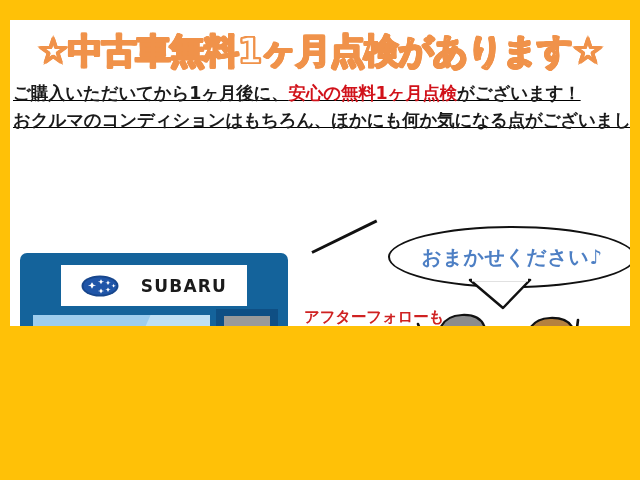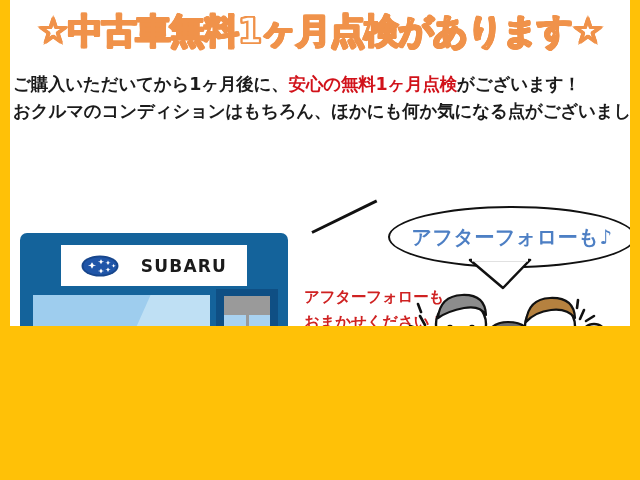--- a/index.html
+++ b/index.html
@@ -6,21 +6,21 @@
   body{
     width:640px;height:480px;overflow:hidden;
     background:#FFC107;
     font-family:"DejaVu Sans","Liberation Sans",sans-serif;
   }
   #poster{
     position:relative;
     width:640px;height:336px;
     box-sizing:border-box;
     background:#FFC107;
-    padding:0 10px 10px 10px;
+    padding:20px 10px 10px 10px;
   }
   #canvas{
     position:relative;
     width:100%;height:100%;
     background:#ffffff;
     overflow:hidden;
   }
 
   
   #title-bar{
@@ -37,21 +37,21 @@
     -webkit-text-stroke:1.6px #F0924A;
     text-shadow:
        1.4px 0 0 #F0924A, -1.4px 0 0 #F0924A,
        0 1.4px 0 #F0924A, 0 -1.4px 0 #F0924A,
        1px 1px 0 #F0924A, -1px -1px 0 #F0924A,
        1px -1px 0 #F0924A, -1px 1px 0 #F0924A;
   }
 
   
   #body-copy{
-    position:absolute;left:3px;top:71px;width:628px;
+    position:absolute;left:3px;top:60px;width:628px;text-decoration:underline;
   }
   .copy-line{
     font-size:17.5px;
     font-weight:bold;
     color:#1b1b1b;
     line-height:27px;
     white-space:nowrap;
     letter-spacing:-0.2px;
   }
   .hl-red{color:#d1121a;}
@@ -242,21 +242,21 @@
     <div class="connector" id="conn-top"></div>
     <div class="connector" id="conn-bot"></div>
 
     <div id="red-callout">
       <div class="red-line">アフターフォローも</div>
       <div class="red-line">おまかせください！</div>
     </div>
 
     <div id="bubble">
       <div id="bubble-oval">
-        <span id="bubble-text">アフターフォローも♪</span>
+        <span id="bubble-text">おまかせください♪</span>
       </div>
       <svg style="position:absolute;left:80px;top:52px;width:70px;height:32px;" viewBox="0 0 70 32">
         <path d="M2 2 L35 30 L62 2 Z" fill="#ffffff" stroke="#111" stroke-width="2.5" stroke-linejoin="round"></path>
         <path d="M4 1 L60 1" stroke="#ffffff" stroke-width="5"></path>
       </svg>
     </div>
 
     <svg id="family" viewBox="0 0 246 180">
 
       <g>

